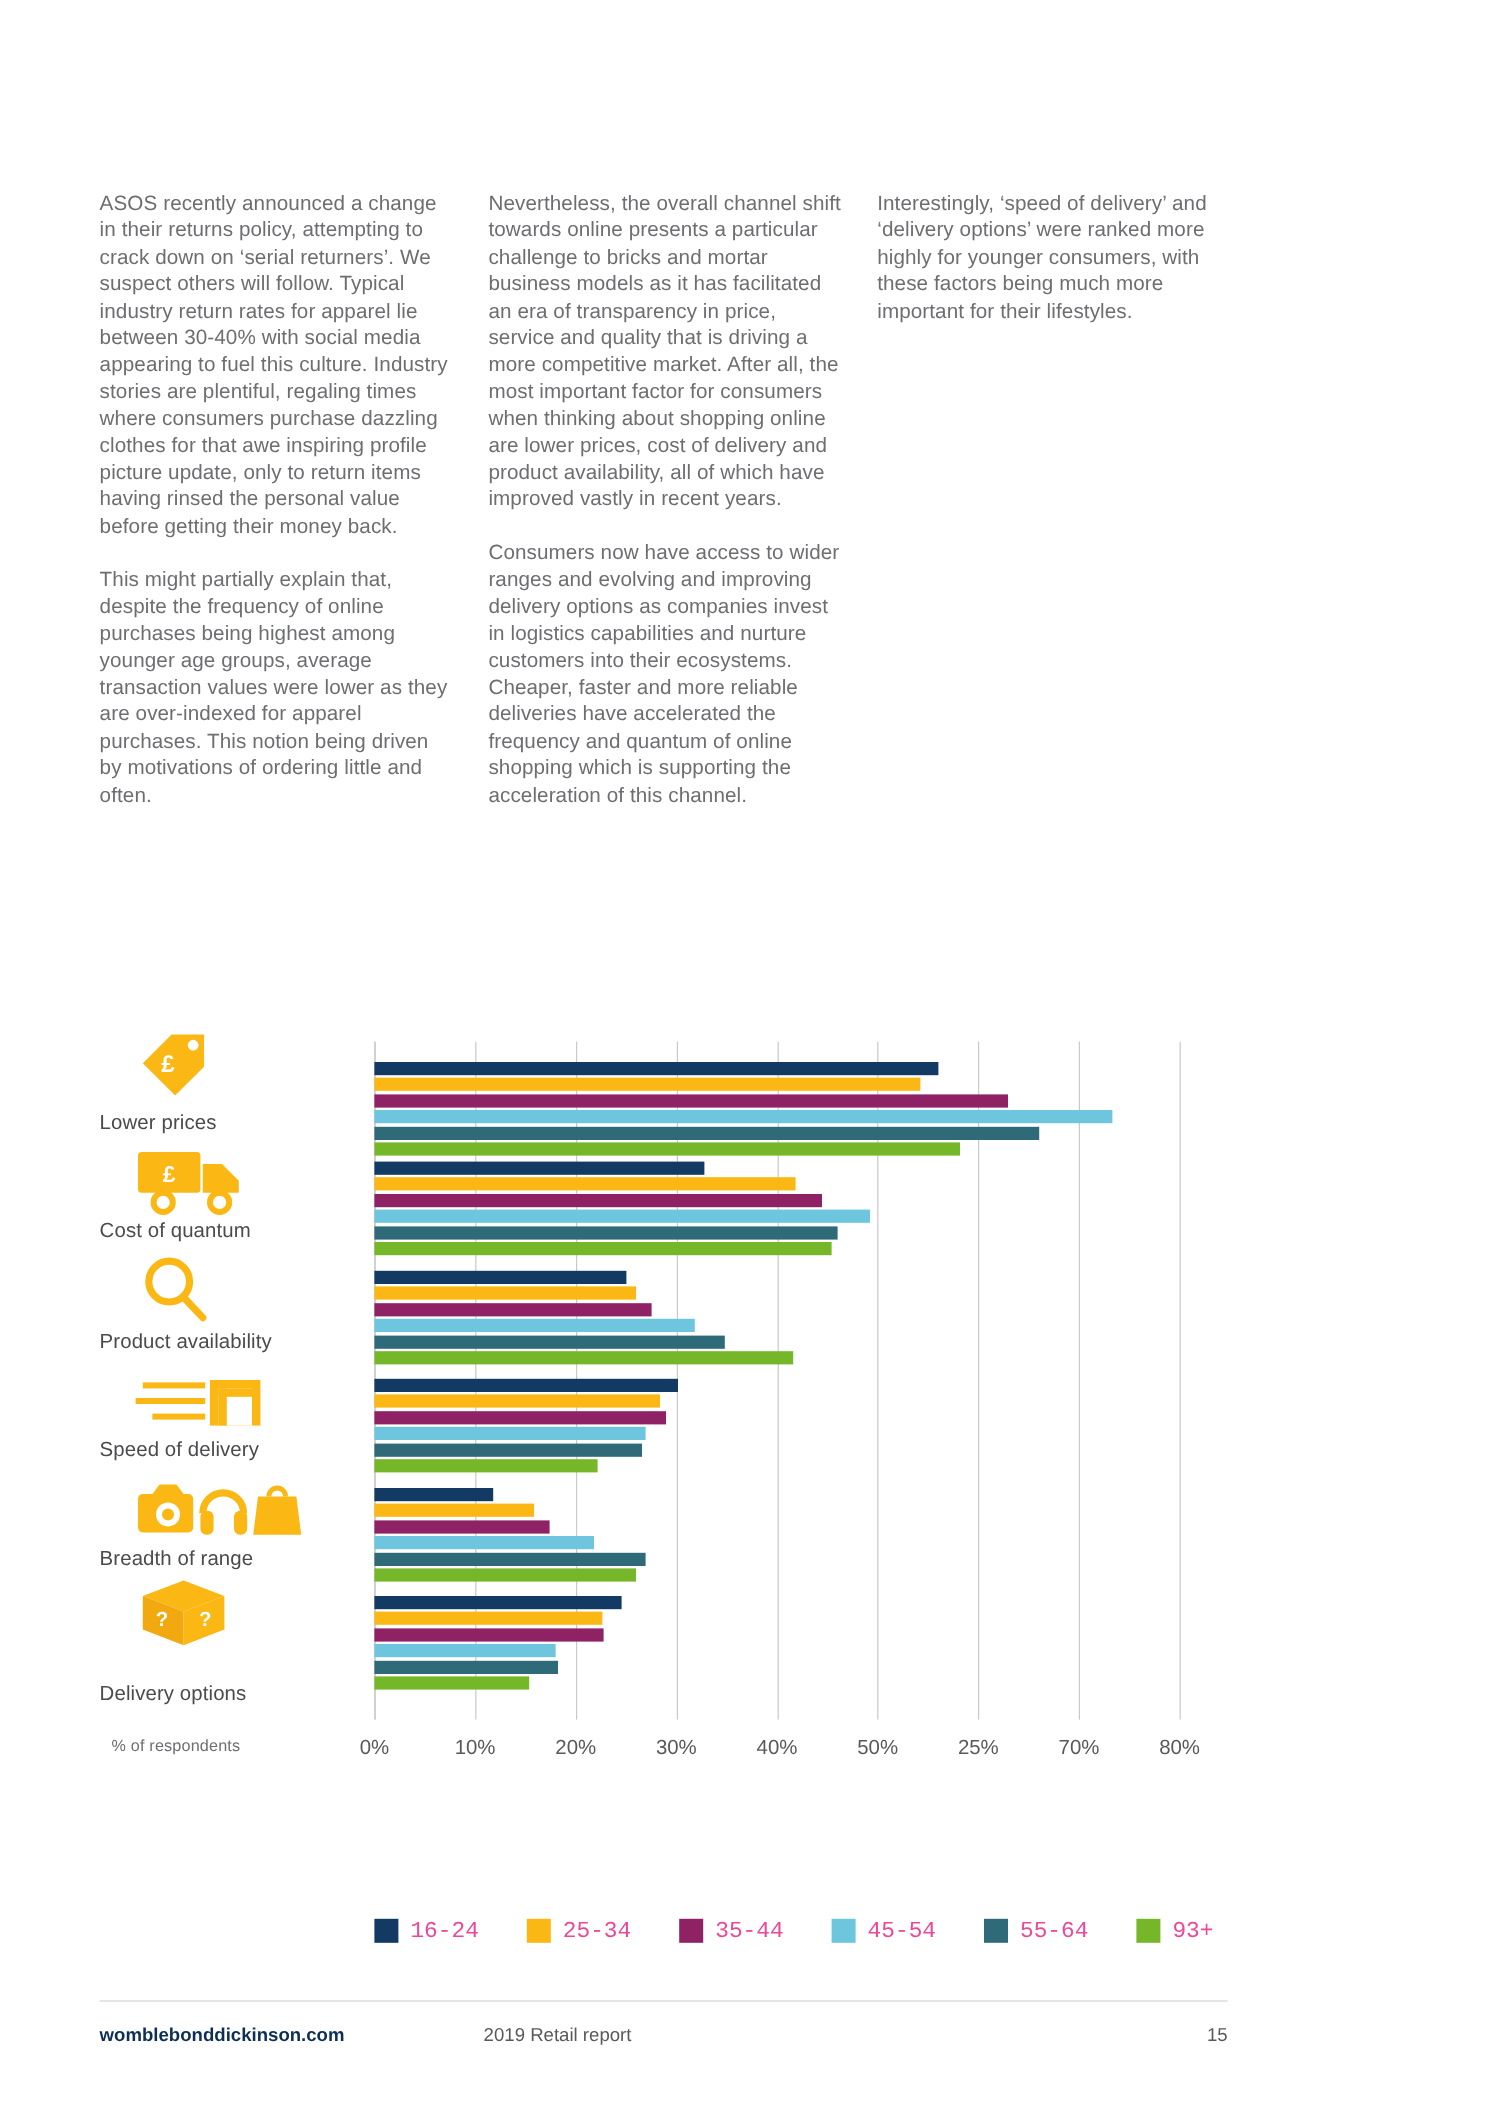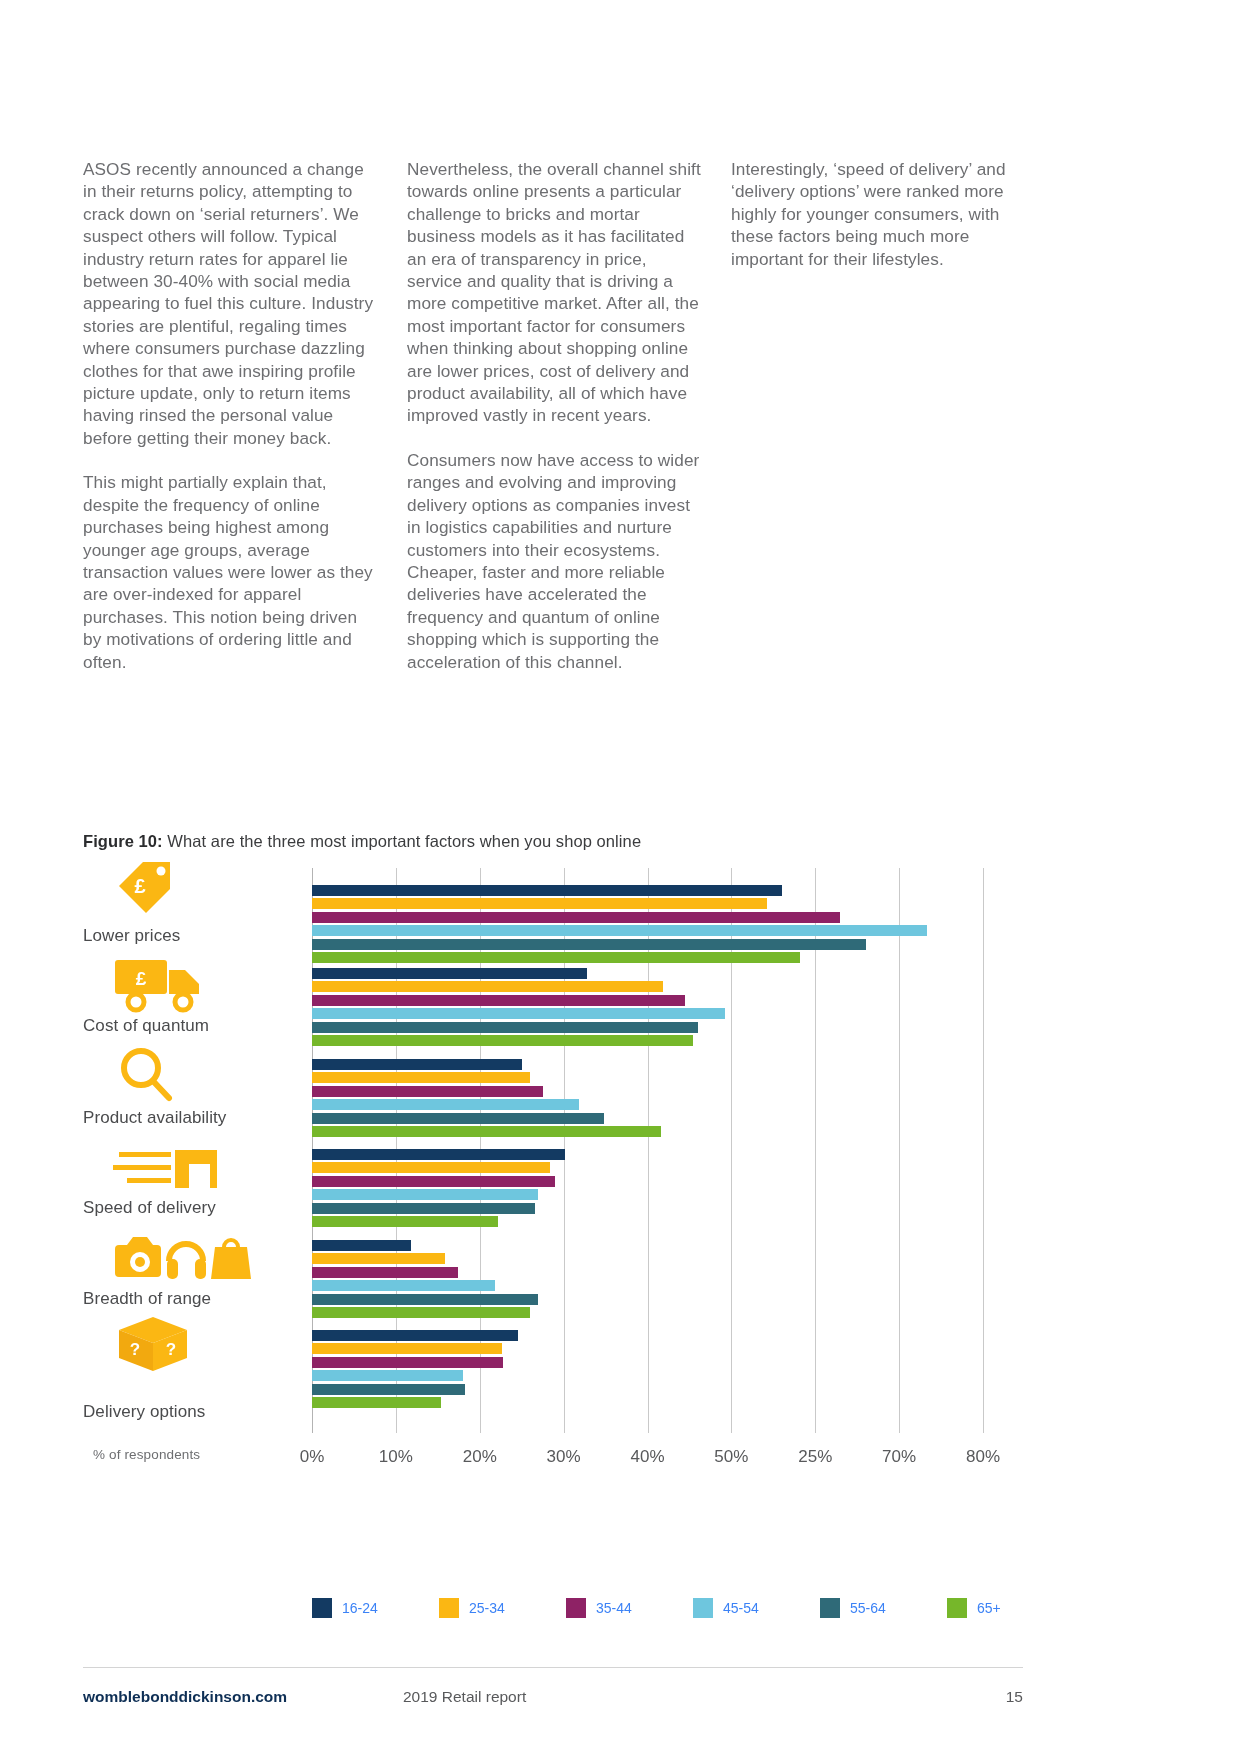--- a/index.html
+++ b/index.html
@@ -105,21 +105,21 @@
     left:312px; top:1598px;
     display:flex; align-items:center;
     gap:0;
   }
   .legend-item{
     display:flex;align-items:center;
     width:127px;
   }
   .legend-swatch{width:20px;height:20px;display:block;}
   .legend-label{
-    margin-left:10px;font-size:14px;color:#3b82f6;white-space:nowrap;
+    margin-left:10px;font-size:19px;color:#ec4899;white-space:nowrap;font-family:Liberation Mono, monospace;
   }
 
   
   .footer-rule{
     position:absolute;left:83px;top:1667px;width:940px;height:1px;background:#d4d4d4;
   }
   .footer{
     position:absolute;left:83px;top:1688px;width:940px;height:22px;
     font-size:15.5px;
   }
@@ -141,24 +141,20 @@
     </div>
     <div class="col">
       <p>Nevertheless, the overall channel shift towards online presents a particular challenge to bricks and mortar business models as it has facilitated an era of transparency in price, service and quality that is driving a more competitive market. After all, the most important factor for consumers when thinking about shopping online are lower prices, cost of delivery and product availability, all of which have improved vastly in recent years.</p>
       <p>Consumers now have access to wider ranges and evolving and improving delivery options as companies invest in logistics capabilities and nurture customers into their ecosystems. Cheaper, faster and more reliable deliveries have accelerated the frequency and quantum of online shopping which is supporting the acceleration of this channel.</p>
     </div>
     <div class="col">
       <p>Interestingly, ‘speed of delivery’ and ‘delivery options’ were ranked more highly for younger consumers, with these factors being much more important for their lifestyles.</p>
     </div>
   </div>
 
-  <div class="fig-caption">
-    <b>Figure 10:</b>
-    <span>What are the three most important factors when you shop online</span>
-  </div>
 
   <div class="chart">
 
     <div class="plot" id="plot">
         <div class="gridline first" style="left: 0px;"></div>
         <div class="gridline" style="left: 83.875px;"></div>
         <div class="gridline" style="left: 167.75px;"></div>
         <div class="gridline" style="left: 251.625px;"></div>
         <div class="gridline" style="left: 335.5px;"></div>
         <div class="gridline" style="left: 419.375px;"></div>
@@ -324,21 +320,21 @@
       <div class="legend-item">
         <span class="legend-swatch" style="background: rgb(110, 198, 222);"></span>
         <span class="legend-label">45-54</span>
       </div>
       <div class="legend-item">
         <span class="legend-swatch" style="background: rgb(47, 106, 120);"></span>
         <span class="legend-label">55-64</span>
       </div>
       <div class="legend-item">
         <span class="legend-swatch" style="background: rgb(118, 183, 42);"></span>
-        <span class="legend-label">65+</span>
+        <span class="legend-label">93+</span>
       </div>
     </div>
 
   <div class="footer-rule"></div>
   <div class="footer">
     <span class="footer-left">womblebonddickinson.com</span>
     <span class="footer-center">2019 Retail report</span>
     <span class="footer-right">15</span>
   </div>
 

